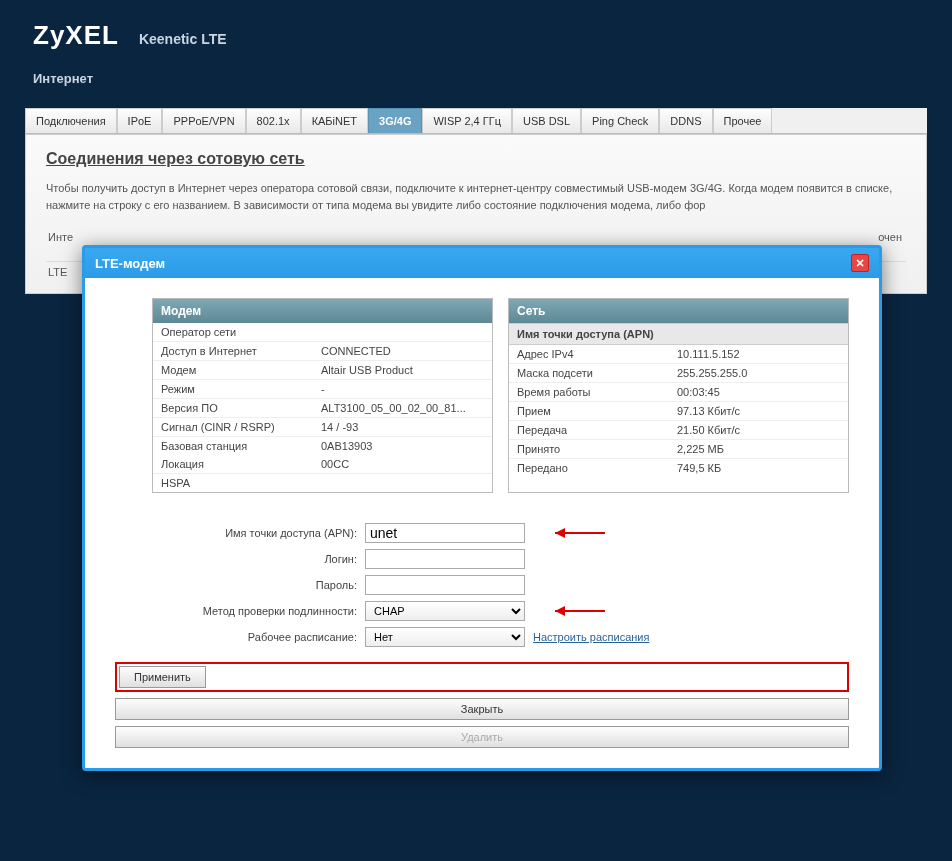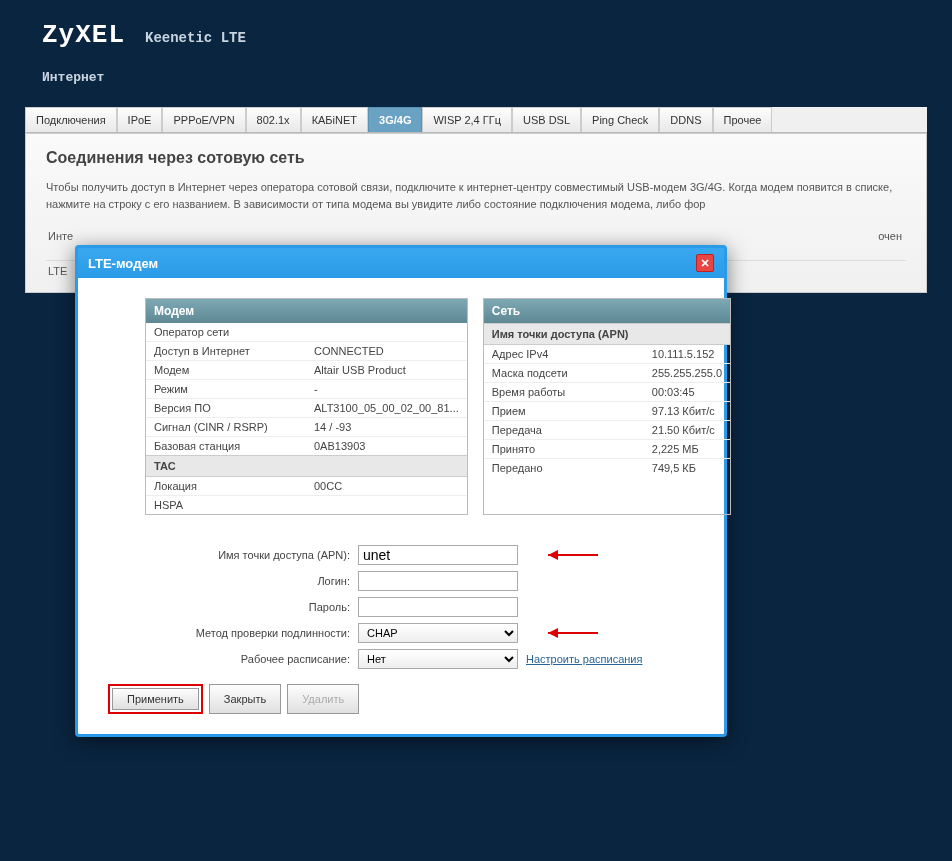--- a/index.html
+++ b/index.html
@@ -1,32 +1,32 @@
 <!DOCTYPE html>
 <html><head>
 <meta charset="utf-8">
 <style>
 * { box-sizing: border-box; margin: 0; padding: 0; }
 body { font-family: Arial, sans-serif; font-size: 12px; background: #0a2540; width: 952px; height: 861px; overflow: hidden; position: relative; }
 
-.header { padding: 20px 42px 10px; font-family: Liberation Mono, monospace; }
+.header { padding: 20px 33px 10px; }
 .logo-row { display: flex; align-items: baseline; gap: 20px; }
 .logo { color: #fff; font-size: 26px; font-weight: bold; letter-spacing: 1px; }
 .model { color: #c8d5e0; font-size: 14px; font-weight: bold; }
 .section-title { color: #c8d5e0; font-size: 13px; margin-top: 20px; font-weight: bold; }
 
 .tabs { display: flex; margin: 12px 25px 0; border-bottom: 1px solid #bbb; background: #f0f0f0; }
 .tab { padding: 6px 10px; font-size: 11px; color: #333; background: linear-gradient(#fdfdfd, #e8e8e8); border: 1px solid #ccc; border-bottom: none; cursor: pointer; white-space: nowrap; }
 .tab.active { background: #6aa2c4; color: #fff; border-color: #5a92b4; font-weight: bold; }
 
 .page { margin: 0 25px; background: linear-gradient(#fafafa, #f0f0f0); border: 1px solid #ccc; padding: 15px 20px; position: relative; }
-.page-title { font-size: 16px; font-weight: bold; color: #444; margin-bottom: 12px; }
+.page-title { font-size: 16px; font-weight: bold; color: #444; margin-bottom: 12px; text-decoration: underline; }
 .page-desc { font-size: 11px; color: #555; line-height: 1.5; }
 
-.modal-overlay { position: absolute; top: 245px; left: 75px; width: 652px; background: #fff; border: 3px solid #2a9be8; border-radius: 4px; box-shadow: 0 4px 20px rgba(0,0,0,0.5); }
+.modal-overlay { position: absolute; top: 245px; left: 82px; width: 800px; background: #fff; border: 3px solid #2a9be8; border-radius: 4px; box-shadow: 0 4px 20px rgba(0,0,0,0.5); }
 .modal-title { background: linear-gradient(#3aa8f0, #2a9be8); color: #fff; padding: 6px 10px; font-size: 13px; font-weight: bold; display: flex; justify-content: space-between; align-items: center; }
 .close-x { width: 18px; height: 18px; background: #e84545; border: 1px solid #c02020; color: #fff; display: flex; align-items: center; justify-content: center; font-size: 11px; cursor: pointer; border-radius: 2px; }
 
 .modal-body { padding: 20px 30px; }
 .panels { display: flex; gap: 15px; padding-left: 37px; }
 .panel { flex: 1; border: 1px solid #bbb; }
 .panel-head { background: linear-gradient(#7fa8b5, #5f8895); color: #fff; padding: 5px 8px; font-size: 12px; font-weight: bold; }
 .panel-sub { background: #e8e8e8; padding: 4px 8px; font-size: 11px; font-weight: bold; border-bottom: 1px solid #ccc; border-top: 1px solid #ccc; color: #444; }
 .panel-row { display: flex; padding: 3px 8px; font-size: 11px; color: #444; border-bottom: 1px solid #eee; }
 .panel-row:last-child { border-bottom: none; }
@@ -36,21 +36,21 @@
 .form-area { margin-top: 30px; }
 .form-row { display: flex; align-items: center; margin-bottom: 6px; position: relative; }
 .form-label { flex: 0 0 250px; text-align: right; padding-right: 8px; font-size: 11px; color: #444; }
 .form-input { width: 160px; padding: 2px 4px; font-size: 14px; border: 1px solid #aaa; height: 20px; }
 .form-select { width: 160px; padding: 1px 4px; font-size: 11px; border: 1px solid #aaa; height: 20px; background: linear-gradient(#fff, #eee); }
 .arrow-ptr { position: absolute; left: 440px; width: 60px; height: 8px; }
 .arrow-ptr::before { content: ''; position: absolute; left: 0; top: 3px; width: 50px; height: 2px; background: #d00; }
 .arrow-ptr::after { content: ''; position: absolute; left: 0; top: -1px; border-right: 10px solid #d00; border-top: 5px solid transparent; border-bottom: 5px solid transparent; }
 .link-txt { color: #2a6496; text-decoration: underline; font-size: 11px; cursor: pointer; margin-left: 8px; }
 
-.btn-row { display: flex; gap: 6px; justify-content: flex-start; margin-top: 15px; }
+.btn-row { display: flex; gap: 6px; justify-content: space-between; margin-top: 15px; flex-direction: column; }
 .btn { padding: 4px 14px; font-size: 11px; border: 1px solid #999; background: linear-gradient(#fdfdfd, #e0e0e0); cursor: pointer; color: #333; }
 .btn.disabled { color: #aaa; cursor: not-allowed; }
 .btn-hl { border: 2px solid #d00; padding: 2px; display: inline-block; }
 
 .bg-row { display: flex; margin-top: 18px; font-size: 11px; color: #555; }
 .bg-left { padding-left: 2px; }
 .bg-right { margin-left: auto; padding-right: 4px; }
 </style>
 </head>
 <body>
@@ -121,21 +121,20 @@
             </div>
             <div class="panel-row">
               <div class="panel-key">Сигнал (CINR / RSRP)</div>
               <div class="panel-val">14 / -93</div>
             </div>
             <div class="panel-row">
               <div class="panel-key">Базовая станция</div>
               <div class="panel-val">0AB13903</div>
             </div>
           </div>
-        <div class="panel-sub">TAC</div>
         <div id="leftRows2">
             <div class="panel-row">
               <div class="panel-key">Локация</div>
               <div class="panel-val">00CC</div>
             </div>
             <div class="panel-row">
               <div class="panel-key">HSPA</div>
               <div class="panel-val"></div>
             </div>
           </div>

